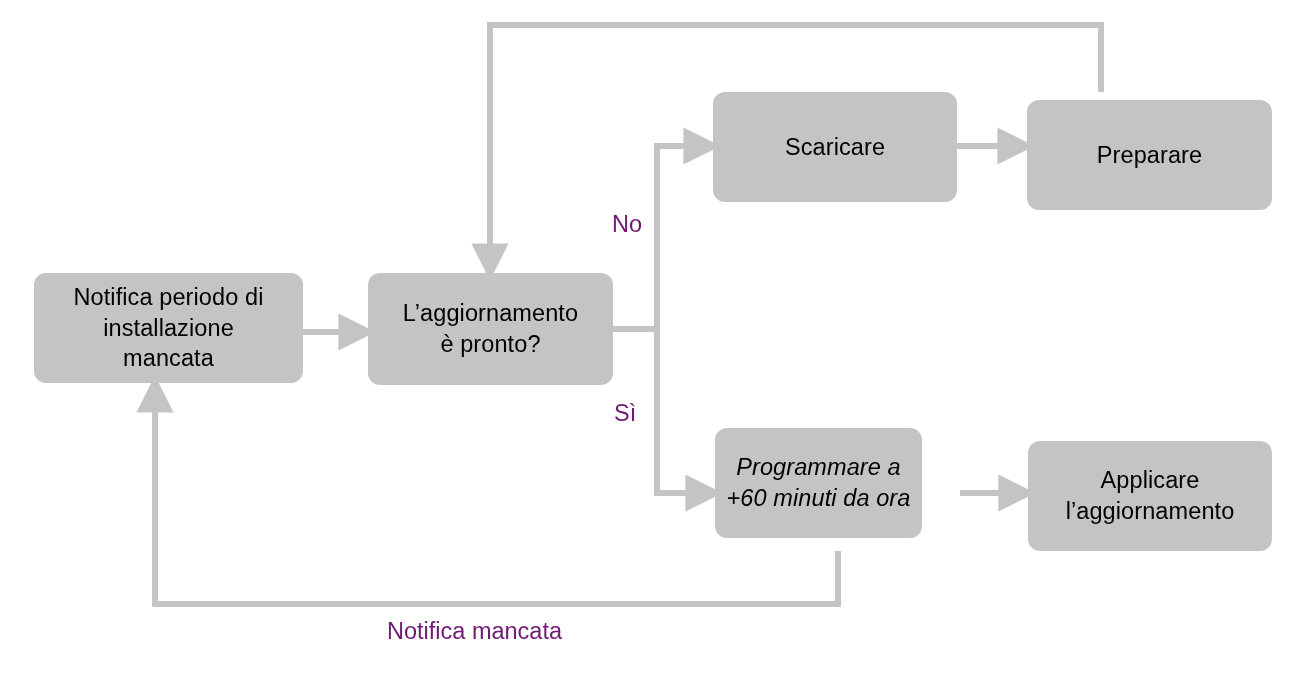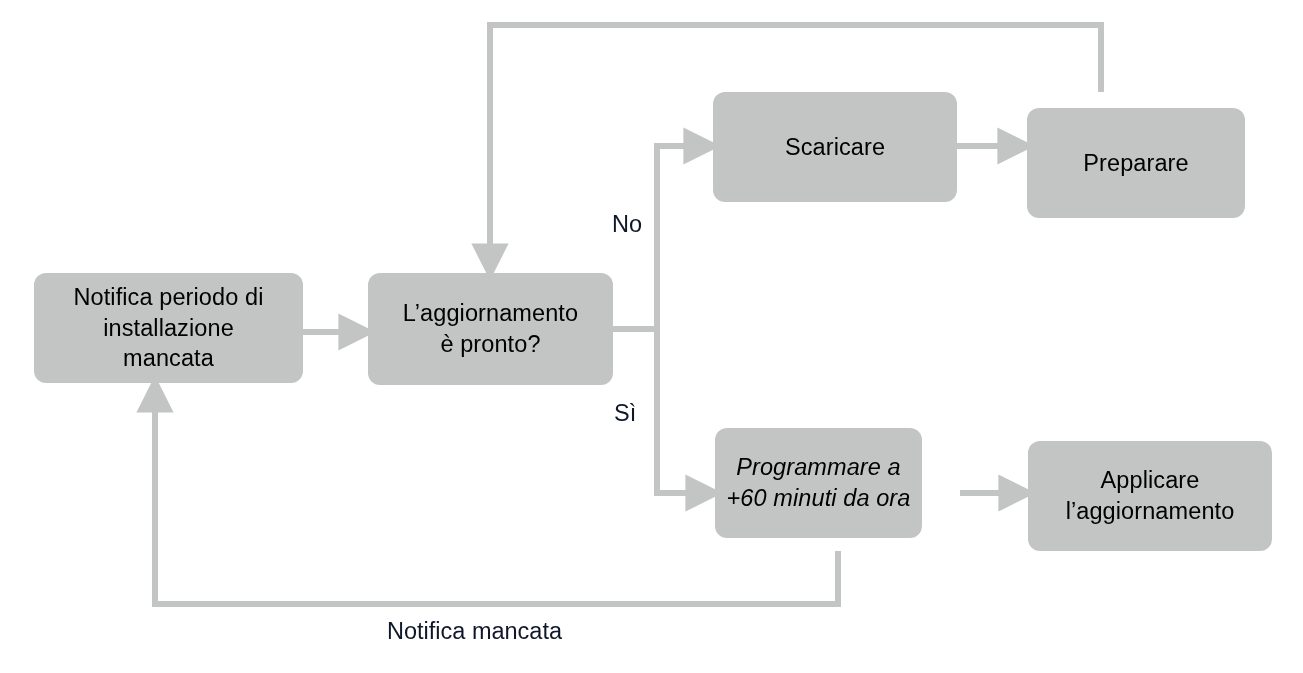--- a/index.html
+++ b/index.html
@@ -37,21 +37,21 @@
     color: #000000;
     font-size: 23.5px;
     line-height: 1.30;
     letter-spacing: 0.1px;
     box-sizing: border-box;
     padding: 11px 8px;
     white-space: pre-line;
   }
   .edge-label {
     position: absolute;
-    color: #0f172a;
+    color: #701a75;
     font-size: 23.5px;
     line-height: 1.2;
     white-space: nowrap;
     text-align: left;
   }
 </style>
 </head>
 <body>
 
 <div id="diagram">
@@ -86,21 +86,21 @@
 
   <div class="node" style="left:34px; top:273px; width:269px; height:110px;">Notifica periodo di
 installazione
 mancata</div>
 
   <div class="node" style="left:368px; top:273px; width:245px; height:112px;">L’aggiornamento
 è pronto?</div>
 
   <div class="node" style="left:713px; top:92px; width:244px; height:110px;">Scaricare</div>
 
-  <div class="node" style="left:1027px; top:108px; width:218px; height:110px;">Preparare</div>
+  <div class="node" style="left:1027px; top:100px; width:245px; height:110px;">Preparare</div>
 
   <div class="node" style="left:715px; top:428px; width:207px; height:110px;font-style:italic;">Programmare a
 +60 minuti da ora</div>
 
   <div class="node" style="left:1028px; top:441px; width:244px; height:110px;">Applicare
 l’aggiornamento</div>
 
   <div class="edge-label" style="left:612px; top:210px;">No</div>
 
   <div class="edge-label" style="left:614px; top:399px;">Sì</div>

